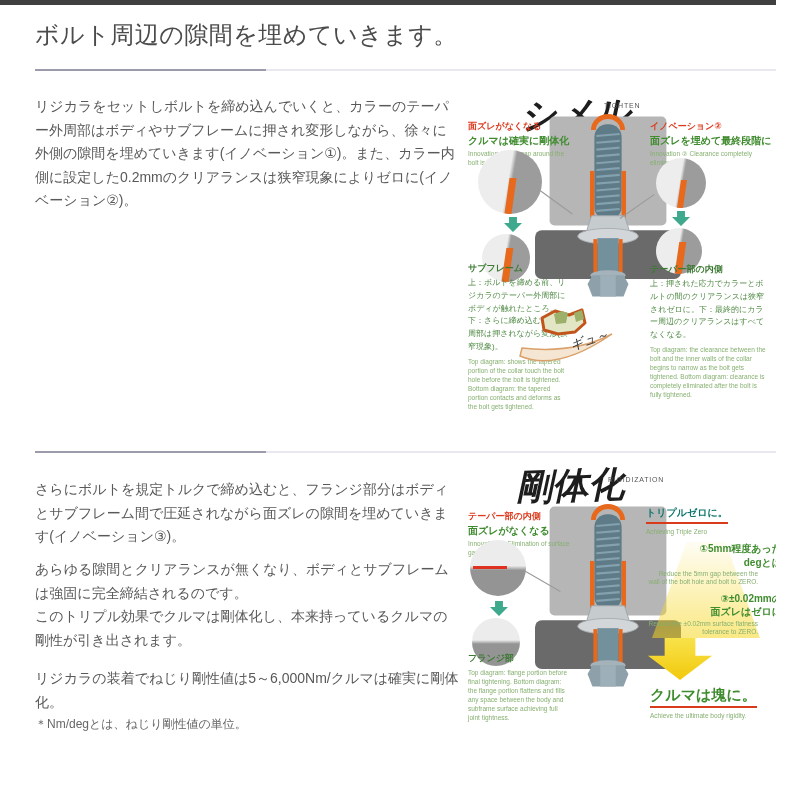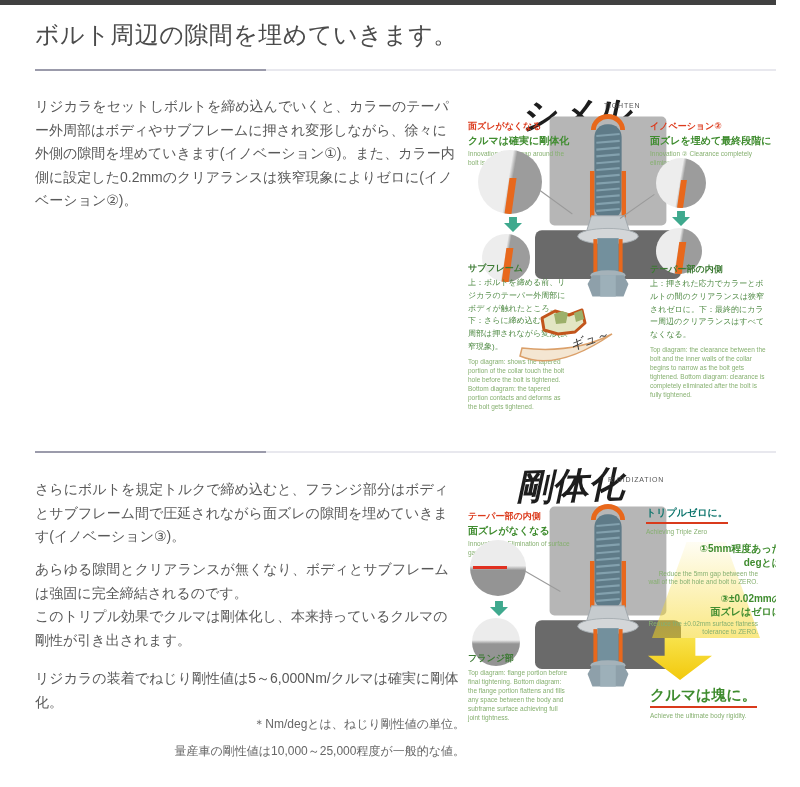--- a/index.html
+++ b/index.html
@@ -6,21 +6,21 @@
   html,body { background:#fff; }
   body { font-family:"Liberation Sans","DejaVu Sans",sans-serif; }
   #page { position:relative; width:776px; height:787px; background:#fff; overflow:hidden; border-top:5px solid #404040; }
 
   .h1 { position:absolute; left:35px; font-size:24px; font-weight:400; color:#4b4b4b; letter-spacing:.5px; }
   .h2line { font-size:24px; font-weight:400; color:#4b4b4b; letter-spacing:.5px; line-height:40px; }
   .divider { position:absolute; left:35px; width:753px; height:2px; background:#e8e8ee; }
   .divider .dark { position:absolute; left:0; top:0; width:231px; height:2px; background:#9b9bab; }
   .body-text { position:absolute; left:35px; width:424px; font-size:14px; line-height:23.5px; color:#595959; }
   .preline { white-space:pre-line; }
-  .notes { position:absolute; left:35px; width:430px; font-size:12px; line-height:27px; color:#666;text-align:right; }
+  .notes { position:absolute; left:35px; width:430px; font-size:12px; line-height:27px; color:#666; }
 
   .diagram { position:absolute; left:460px; width:336px; }
   #diagram1 { top:85px;  height:312px; }
   #diagram2 { top:455px; height:325px; }
 
   .d-title { position:absolute; font-family:"DejaVu Serif","Liberation Serif",serif; font-style:italic; font-weight:700; font-size:36px; color:#1d1d1d; transform:rotate(-2deg); white-space:nowrap; }
   .d-sub { position:absolute; font-size:7px; letter-spacing:.8px; color:#555; }
 
   .inno { position:absolute; }
   .inno-label { font-size:9px; font-weight:700; color:#dc3a1c; }
@@ -161,21 +161,20 @@
 
   <div class="divider" style="top:446px">
       <span class="dark"></span>
     </div>
   <p class="body-text preline" style="top:553px">あらゆる隙間とクリアランスが無くなり、ボディとサブフレームは強固に完全締結されるのです。
 このトリプル効果でクルマは剛体化し、本来持っているクルマの剛性が引き出されます。</p>
   <p class="body-text" style="top:473px">さらにボルトを規定トルクで締め込むと、フランジ部分はボディとサブフレーム間で圧延されながら面ズレの隙間を埋めていきます(イノベーション③)。</p>
   <p class="body-text" style="top:662px;width:440px">リジカラの装着でねじり剛性値は5～6,000Nm/クルマは確実に剛体化。</p>
   <div class="notes" style="top:706px">
     <div>＊Nm/degとは、ねじり剛性値の単位。</div>
-    <div>量産車の剛性値は10,000～25,000程度が一般的な値。</div>
   </div>
 
   <section class="diagram" id="diagram2">
     <div class="d-title" style="left:56px;top:2px">剛体化</div>
     <div class="d-sub" style="left:148px;top:16px">RIGIDIZATION</div>
 
     <svg class="bolt-svg" style="top:44px">
         <use href="#bolt-fig"></use>
       </svg>
 

